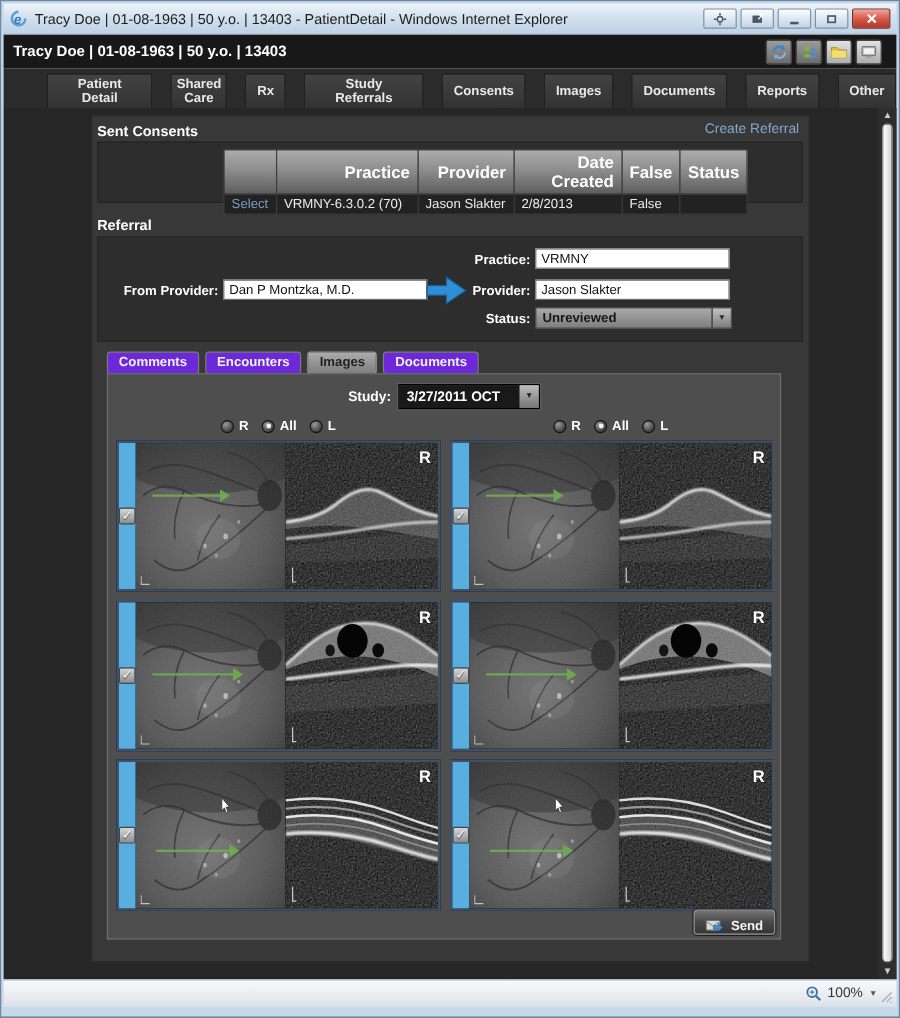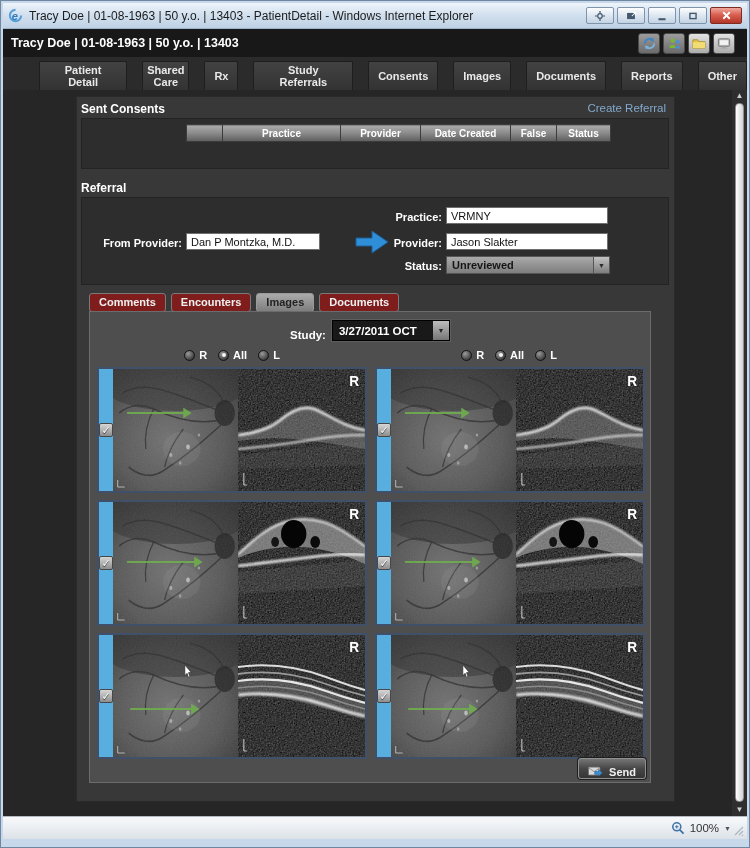--- a/index.html
+++ b/index.html
@@ -46,46 +46,46 @@
 
   .sec-title{position:absolute;color:#fff;font-weight:bold;font-size:12px}
   .link{position:absolute;color:#82a9cd;font-size:11.5px;cursor:pointer}
 
   .panel-inner{position:absolute;background:#2d2d2d;border:1px solid #232323}
   #sent-panel{left:4px;top:21px;width:588px;height:51px}
   #referral-panel{left:4px;top:100px;width:588px;height:88px}
 
   
   table{border-collapse:collapse;font-size:11px;margin:5px 0 0 104px}
-  th{background:linear-gradient(#ababab,#8d8d8d 45%,#5d5d5d);color:#fff;text-align:center;
-    padding:2px 6px;border:1px solid #3c3c3c;font-size:10px;height:17px}
+  th{background:linear-gradient(#ababab,#8d8d8d 45%,#5d5d5d);color:#fff;text-align:right;
+    padding:2px 6px;border:1px solid #3c3c3c;font-size:14px;height:17px}
   td{background:#222;color:#ececec;padding:2px 6px;border:1px solid #3c3c3c;height:17px}
   .c0{width:36px}.c1{width:118px}.c2{width:80px}.c3{width:90px}.c4{width:46px}.c5{width:54px}
   .sel-link{color:#7b9cc0;cursor:pointer}
 
   
   .flabel{position:absolute;color:#fff;font-weight:bold;font-size:11px;text-align:right}
   .finput{position:absolute;height:17px;border:1px solid #6f6f6f;background:#fff;color:#111;
     font-size:11px;font-family:inherit;padding:0 4px}
   .dropdown{position:absolute;display:flex;height:18px;border:1px solid #555}
   .dd-text{flex:1;background:linear-gradient(#a9a9a9,#7e7e7e);color:#161616;font-size:11px;
     font-weight:bold;display:flex;align-items:center;padding:0 5px}
   .dd-btn{width:16px;background:linear-gradient(#c2c2c2,#7d7d7d);border-left:1px solid #555;
     display:flex;align-items:center;justify-content:center;font-size:7px;color:#2a2a2a}
 
   
   .subtabs{position:absolute;left:12px;top:196px;display:flex;gap:5px}
-  .subtab{background:#7f1d1d;border:1px solid #7a7a7a;border-radius:3px;color:#f0f0f0;
+  .subtab{background:#6d28d9;border:1px solid #7a7a7a;border-radius:3px;color:#f0f0f0;
     font-weight:bold;font-size:11px;padding:2px 9px 3px;cursor:pointer}
   .subtab.active{background:linear-gradient(#ababab,#7e7e7e);color:#222;border-color:#9a9a9a}
 
   
   .imgpanel{position:absolute;left:12px;top:214px;width:562px;height:472px;background:#4e4e4e;
     border:1px solid #6c6c6c}
-  .studyrow{position:absolute;top:8px;left:0;right:0;display:flex;justify-content:center;align-items:flex-end;gap:6px}
+  .studyrow{position:absolute;top:8px;left:0;right:0;display:flex;justify-content:center;align-items:center;gap:6px}
   .studylabel{color:#fff;font-weight:bold;font-size:11.5px}
   .studydd{display:flex;height:21px;border:1px solid #000;box-shadow:0 0 0 1px #5e5e5e}
   .studydd .val{width:100px;background:#191919;color:#fff;font-size:11.5px;font-weight:bold;
     display:flex;align-items:center;padding:0 6px}
   .studydd .btn{width:16px;background:linear-gradient(#bdbdbd,#757575);display:flex;align-items:center;
     justify-content:center;font-size:7px;color:#222}
   .radiorow{position:absolute;top:37px;width:270px;display:flex;justify-content:center;gap:11px}
   .radiorow.left{left:7px}.radiorow.right{left:284px}
   .radio{display:flex;align-items:center;gap:4px}
   .rdot{width:11px;height:11px;border-radius:50%;border:1px solid #141414;
@@ -293,29 +293,37 @@
         <table>
           <tbody>
               <tr>
             <th class="c0"></th>
             <th class="c1">Practice</th>
             <th class="c2">Provider</th>
             <th class="c3">Date Created</th>
             <th class="c4">False</th>
             <th class="c5">Status</th>
           </tr>
+          <tr>
+            <td><span class="sel-link">Select</span></td>
+            <td>VRMNY-6.3.0.2 (70)</td>
+            <td>Jason Slakter</td>
+            <td>2/8/2013</td>
+            <td>False</td>
+            <td></td>
+          </tr>
         </tbody>
           </table>
       </div>
 
       <div class="sec-title" style="left:4px;top:84px">Referral</div>
 
       <div class="panel-inner" id="referral-panel">
         <div class="flabel" style="left:0;top:39px;width:100px">From Provider:</div>
-        <input class="finput" style="left: 104px; top: 35px; width: 134px;" readonly="" value="Dan P Montzka, M.D.">
+        <input class="finput" style="left: 104px; top: 35px; width: 170px;" readonly="" value="Dan P Montzka, M.D.">
 
         <svg style="position:absolute;left:272px;top:31px" width="36" height="26" viewBox="0 0 36 26">
           <path d="M2,9 h16 v-7 l16,11 -16,11 v-7 h-16 Z" fill="#2e8fd8" stroke="#1a5f98" stroke-width="1"></path>
         </svg>
 
         <div class="flabel" style="left:250px;top:13px;width:110px">Practice:</div>
         <input class="finput" style="left: 364px; top: 9px; width: 162px;" readonly="" value="VRMNY">
 
         <div class="flabel" style="left:250px;top:39px;width:110px">Provider:</div>
         <input class="finput" style="left: 364px; top: 35px; width: 162px;" readonly="" value="Jason Slakter">

